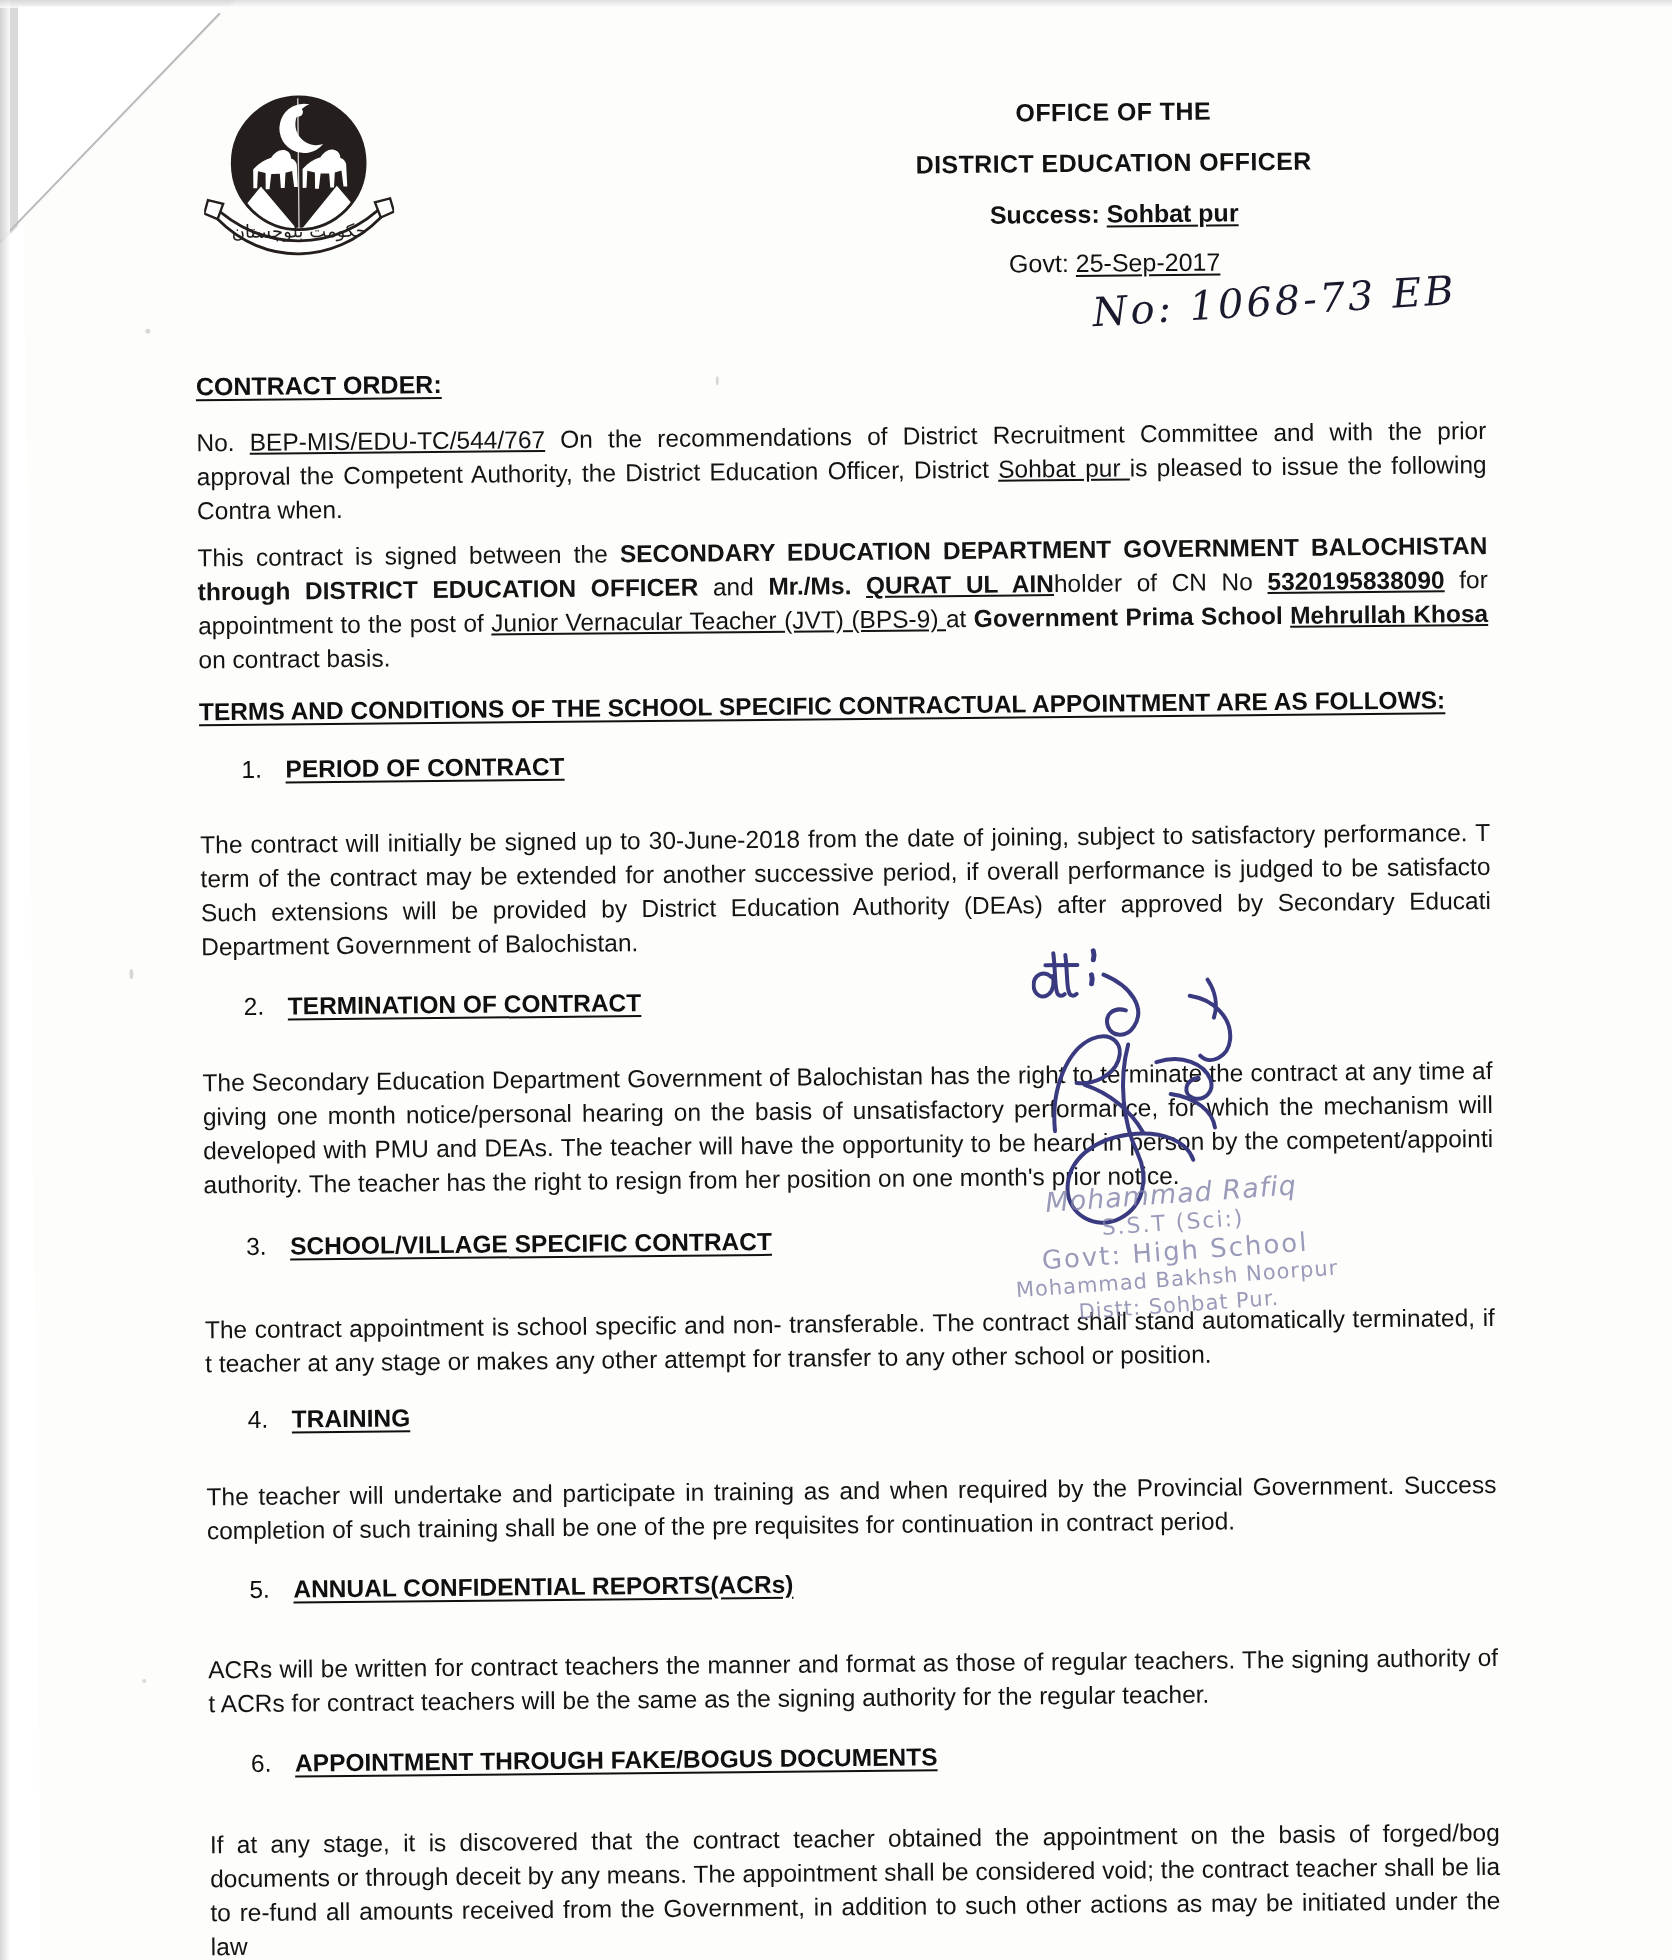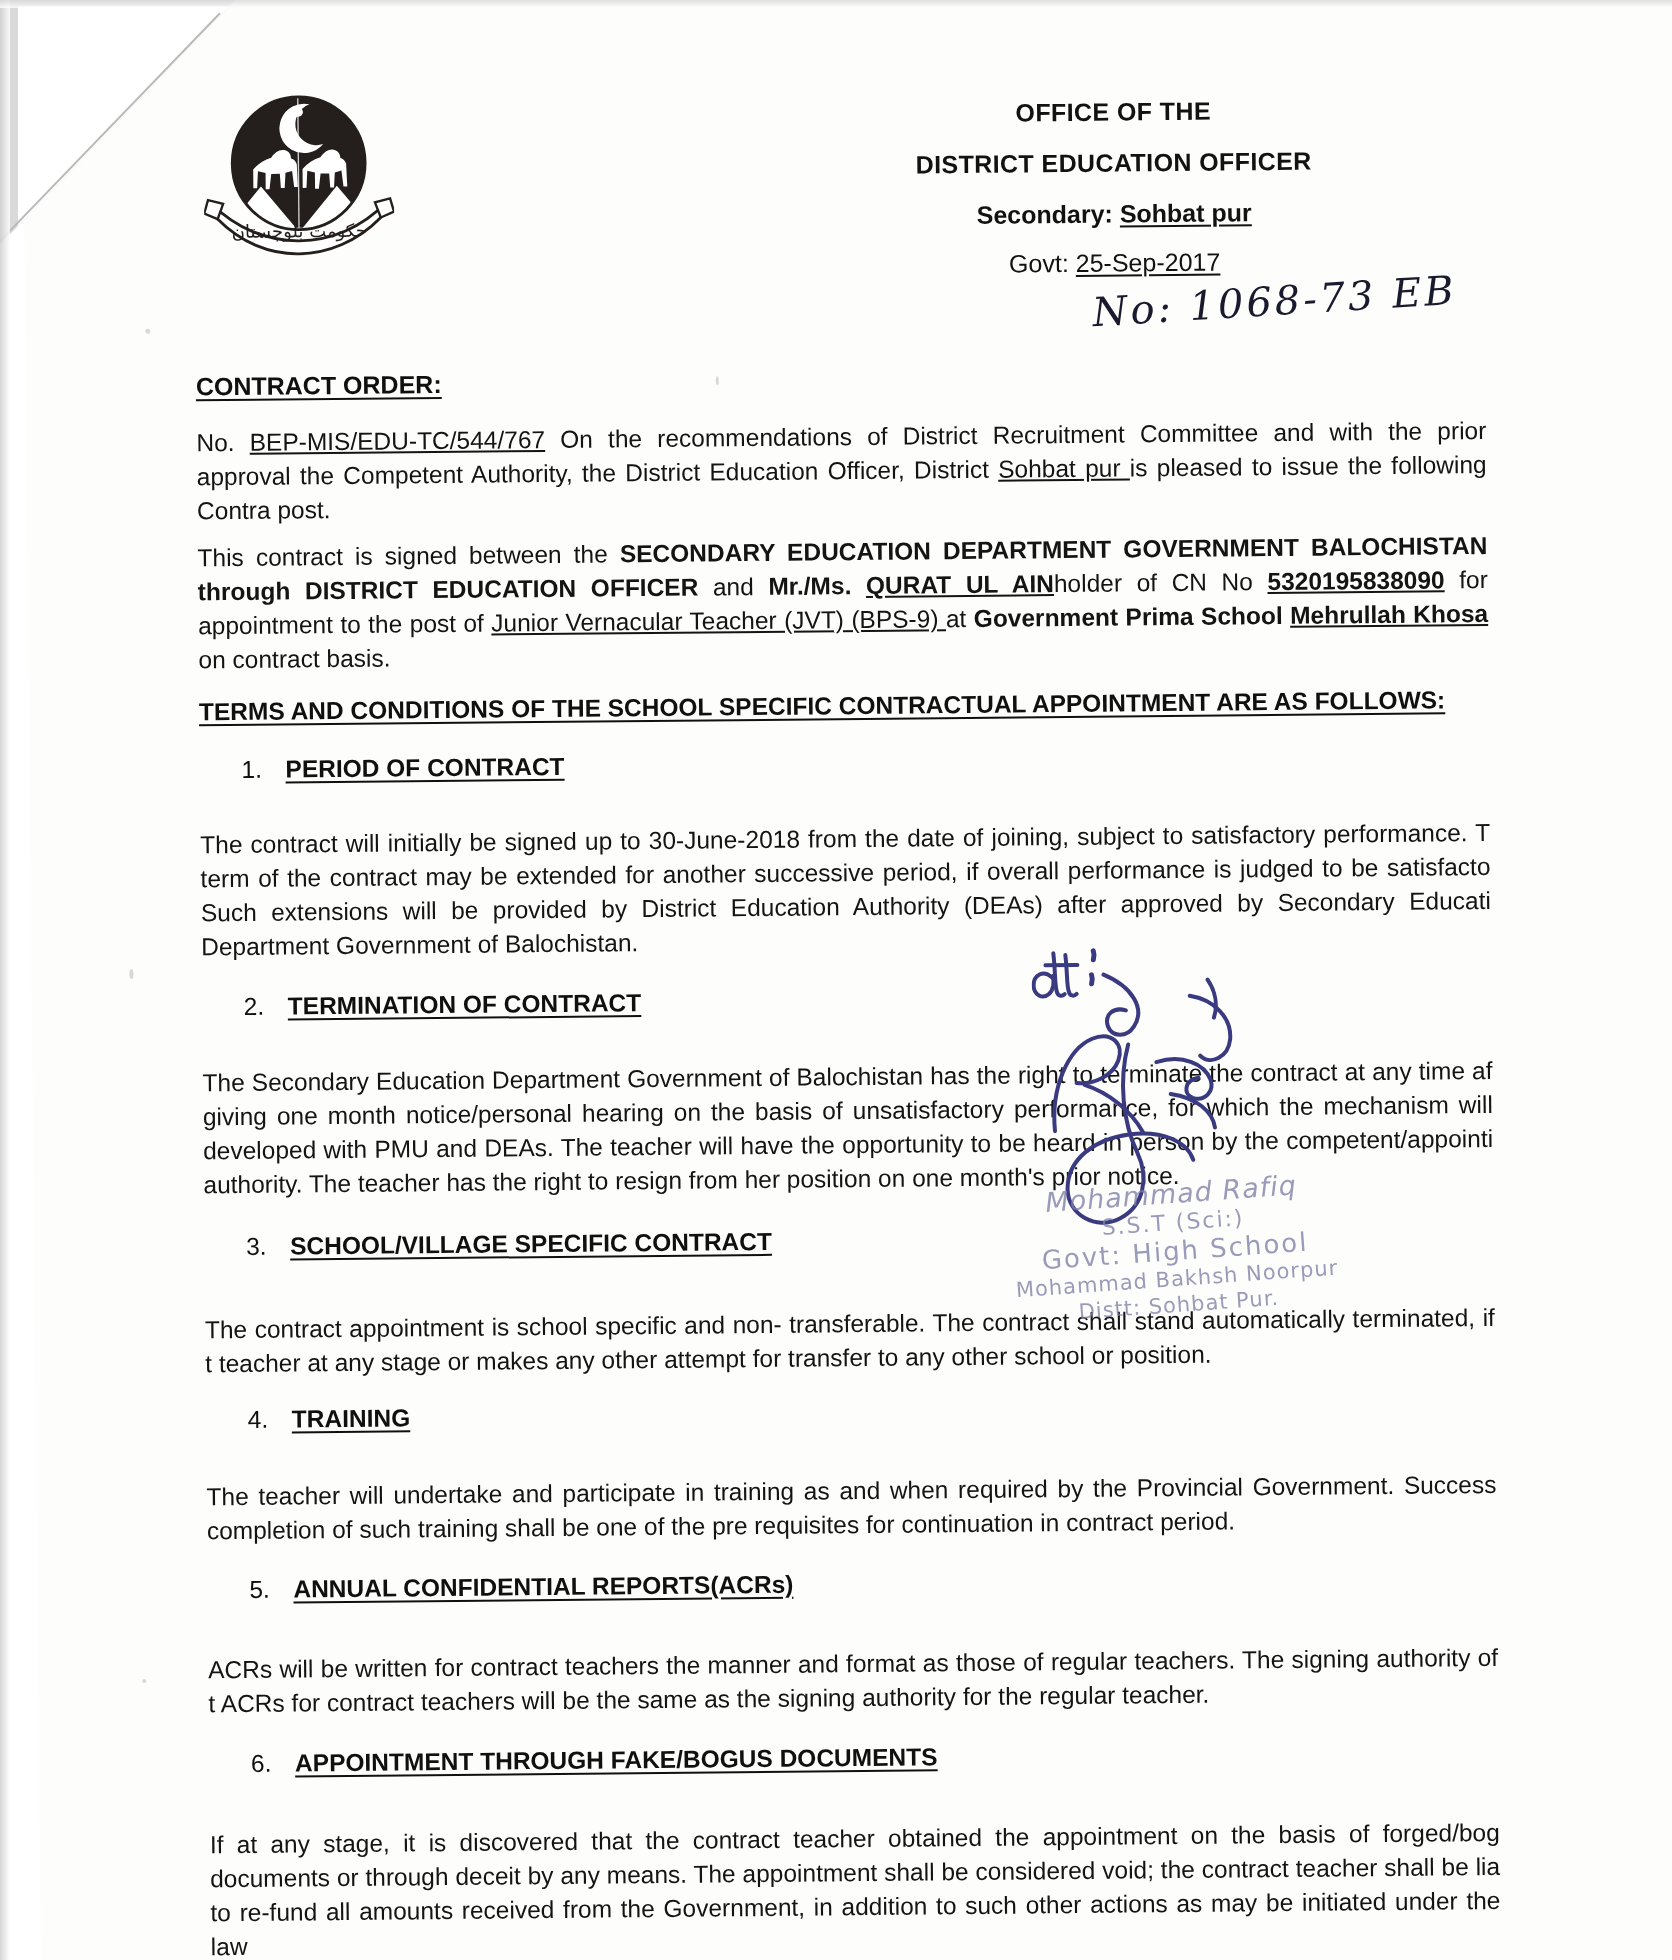--- a/index.html
+++ b/index.html
@@ -235,37 +235,37 @@
           <path d="M4 118 l16 4 l-6 16 l-14 -6 z" fill="#ffffff" stroke="#241f1c" stroke-width="2.5"></path>
           <path d="M196 118 l-16 4 l6 16 l14 -6 z" fill="#ffffff" stroke="#241f1c" stroke-width="2.5"></path>
           <text x="100" y="158" font-size="19" fill="#241f1c" text-anchor="middle" font-family="'DejaVu Sans', sans-serif">حکومت بلوچستان</text>
         </svg>
       </div>
 
       <div id="header-block">
         <div class="hdr-line1">OFFICE OF THE</div>
         <div class="hdr-line2">DISTRICT EDUCATION OFFICER</div>
         <div class="hdr-line3">
-          <span>Secondary:</span>
+          <span>Success:</span>
           <span class="u">Sohbat pur</span>
         </div>
         <div class="hdr-line4">
           <span>Govt:</span>
           <span class="u">25-Sep-2017</span>
         </div>
       </div>
 
       <div id="handwritten-no">No: 1068-73 EB</div>
 
       <div id="contract-order-title" class="sec-title">CONTRACT ORDER:</div>
 
       <div class="para" style="top:438px;">
         <span>No.</span>
         <span class="u">BEP-MIS/EDU-TC/544/767</span><span> On the recommendations of District Recruitment Committee and with the prior approval </span><span>the Competent Authority, the District Education Officer, District </span><span class="u">Sohbat pur </span><span>is pleased to issue the following Contra</span>
-        <span>post.</span>
+        <span>when.</span>
       </div>
 
       <div class="para" style="top:553px;">
         <span>This contract is signed between the </span><b>SECONDARY EDUCATION DEPARTMENT GOVERNMENT BALOCHISTAN through DISTRICT EDUCATION OFFICER</b><span> and </span><b>Mr./Ms.</b>
         <b class="u">QURAT UL AIN</b><span>holder of CN</span>
         <span>No </span><b class="u">5320195838090</b><span> for appointment to the post of </span><span class="u">Junior Vernacular Teacher (JVT) (BPS-9) </span><span>at </span><b>Government Prima School </b><b class="u">Mehrullah Khosa</b><span> on contract basis.</span>
       </div>
 
       <div class="sec-title" style="left:170px; top:710px; font-size:24.5px;">TERMS AND CONDITIONS OF THE SCHOOL SPECIFIC CONTRACTUAL APPOINTMENT ARE AS FOLLOWS:</div>
 

